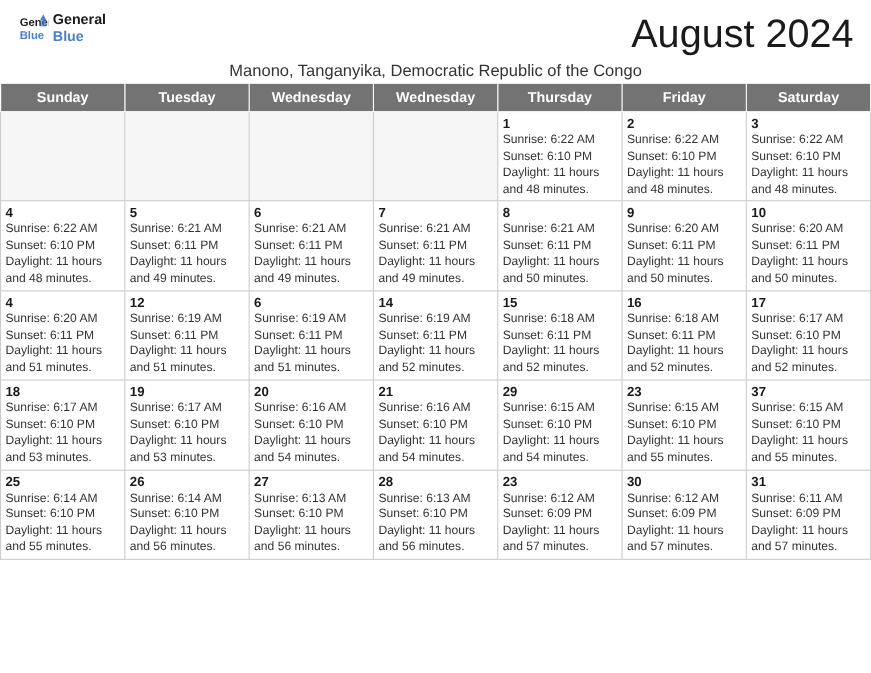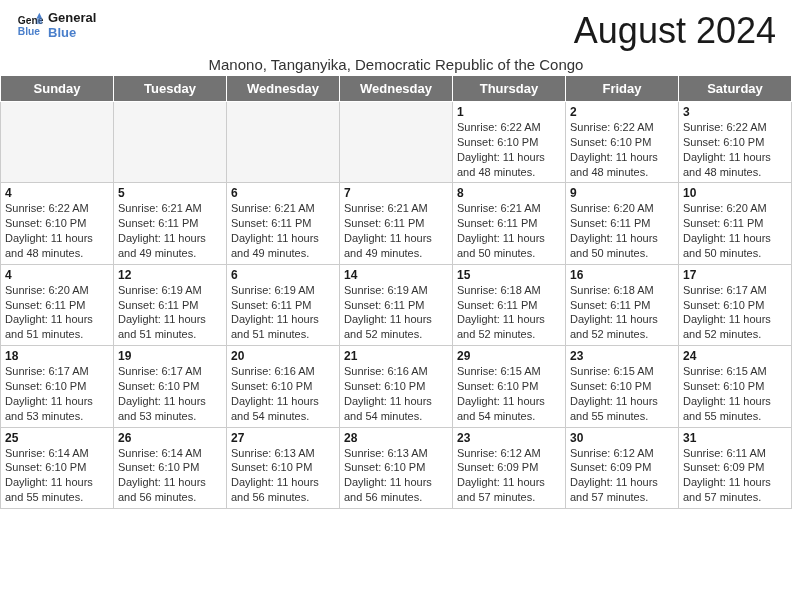--- a/index.html
+++ b/index.html
@@ -286,21 +286,21 @@
 and 54 minutes.</div>
         </td>
         <td>
           <span class="day-number">23</span>
           <div class="day-info">Sunrise: 6:15 AM
 Sunset: 6:10 PM
 Daylight: 11 hours
 and 55 minutes.</div>
         </td>
         <td>
-          <span class="day-number">24</span>
+          <span class="day-number">37</span>
           <div class="day-info">Sunrise: 6:15 AM
 Sunset: 6:10 PM
 Daylight: 11 hours
 and 55 minutes.</div>
         </td>
       </tr>
       <tr>
         <td>
           <span class="day-number">25</span>
           <div class="day-info">Sunrise: 6:14 AM

